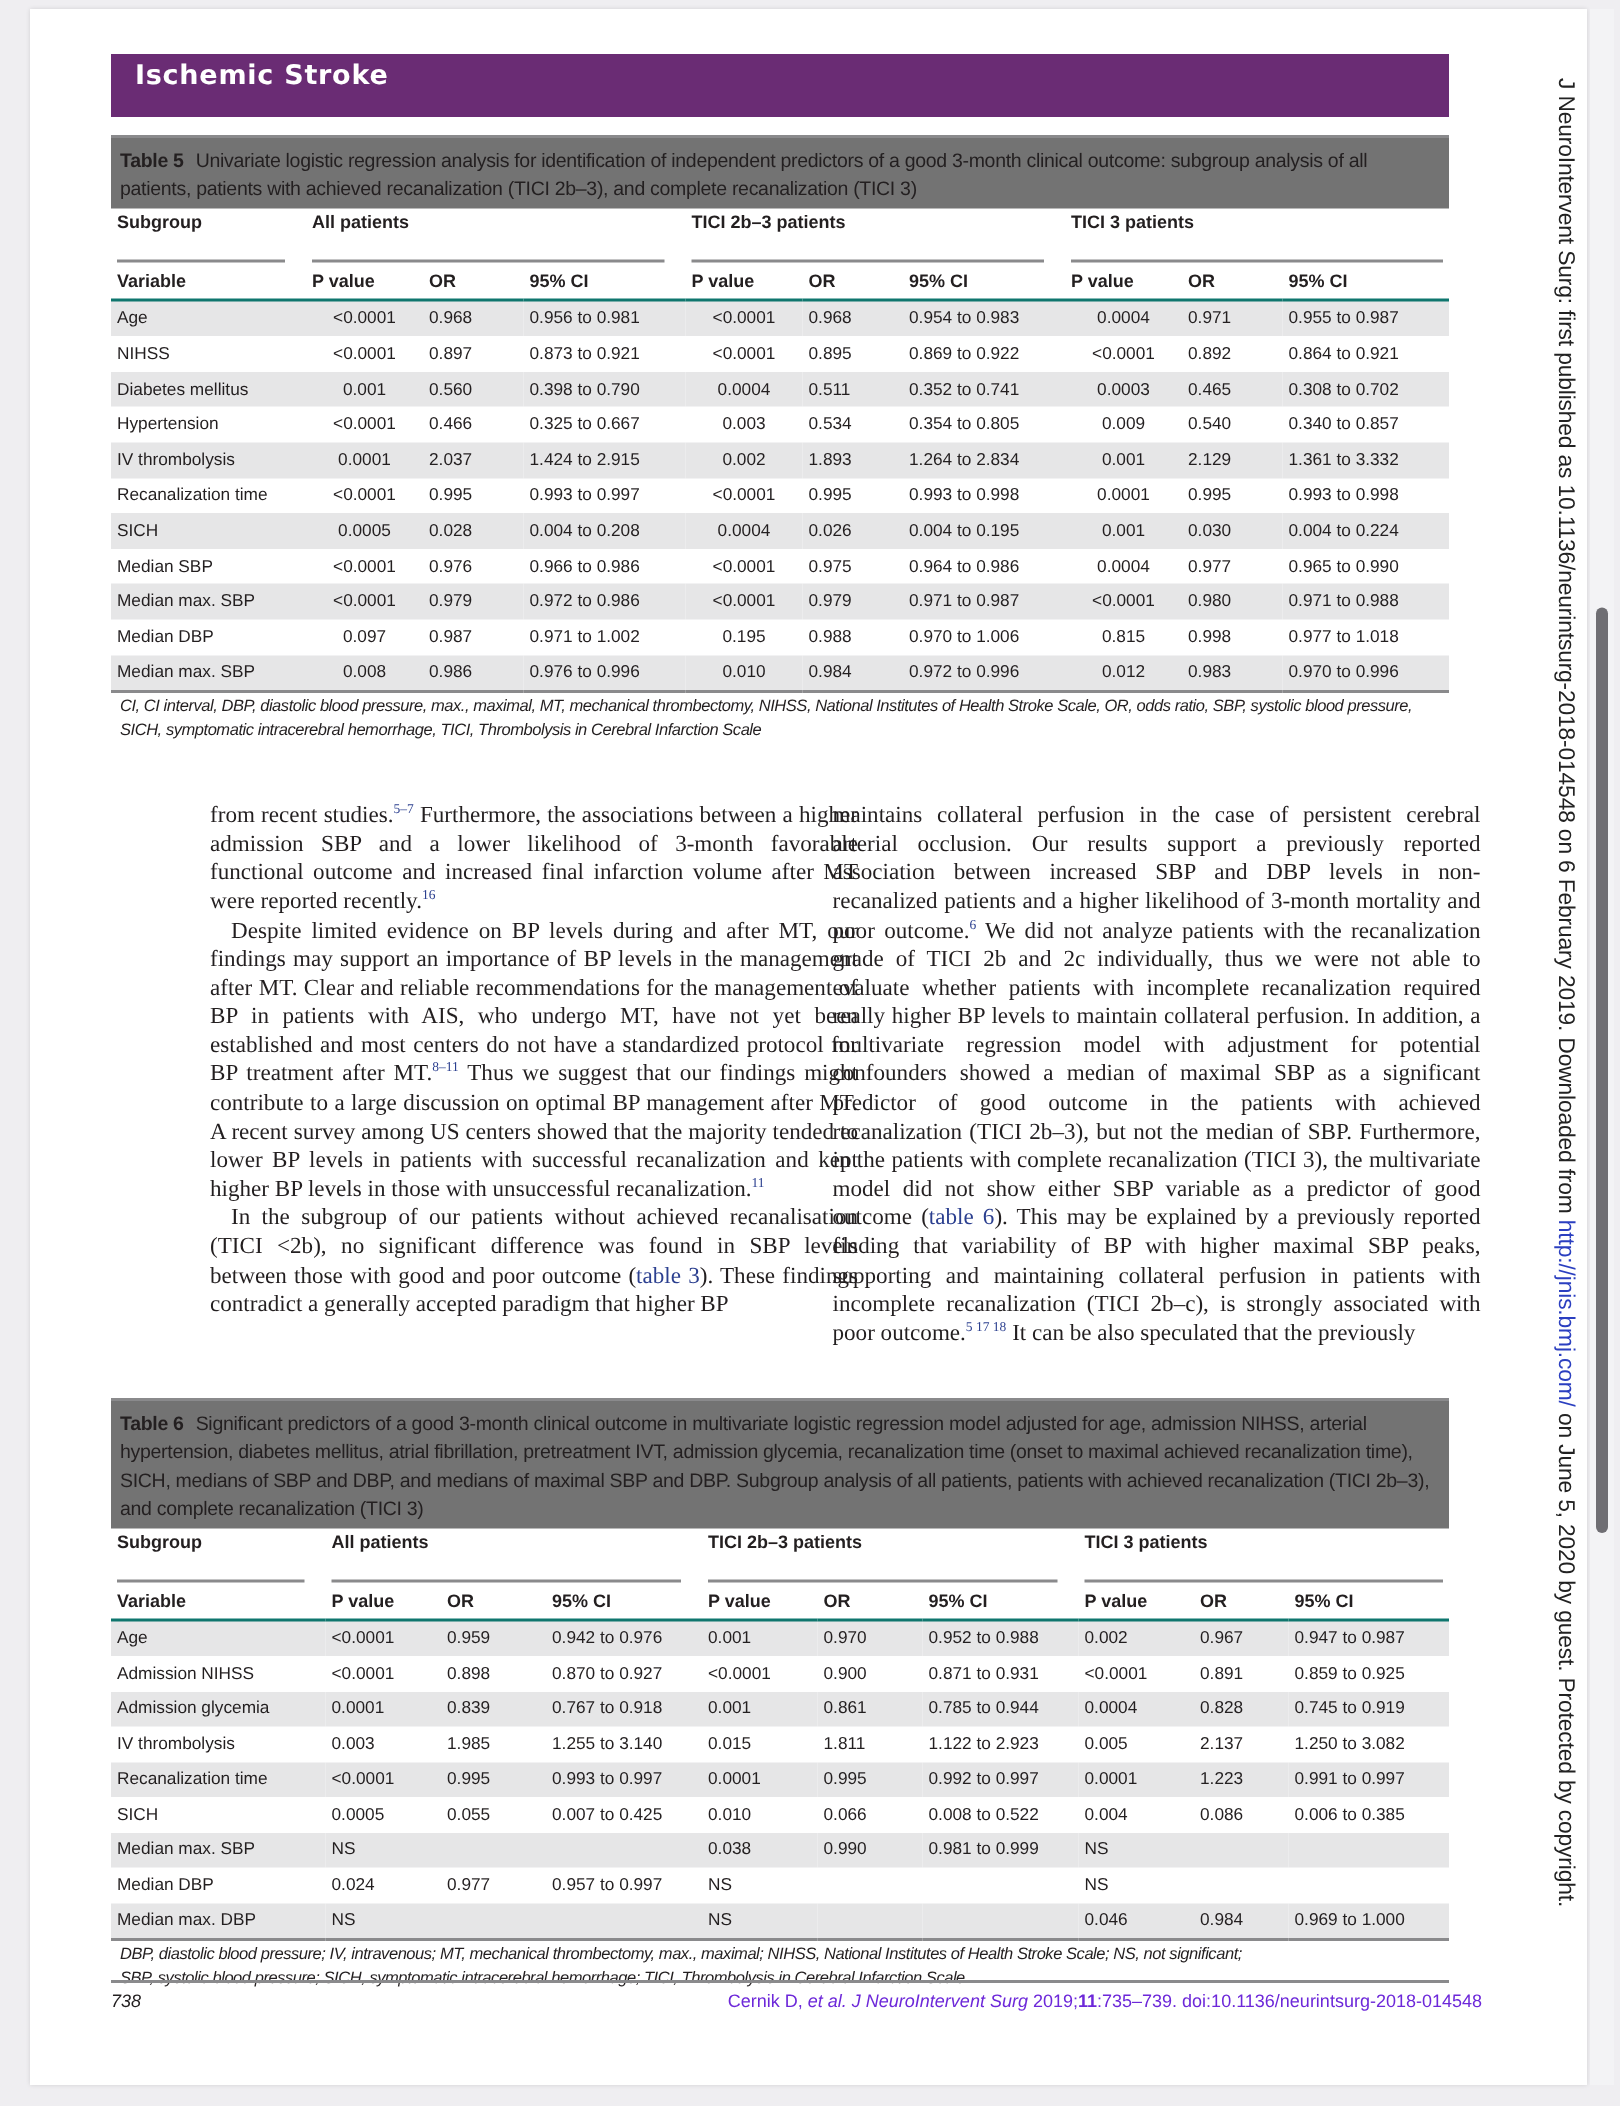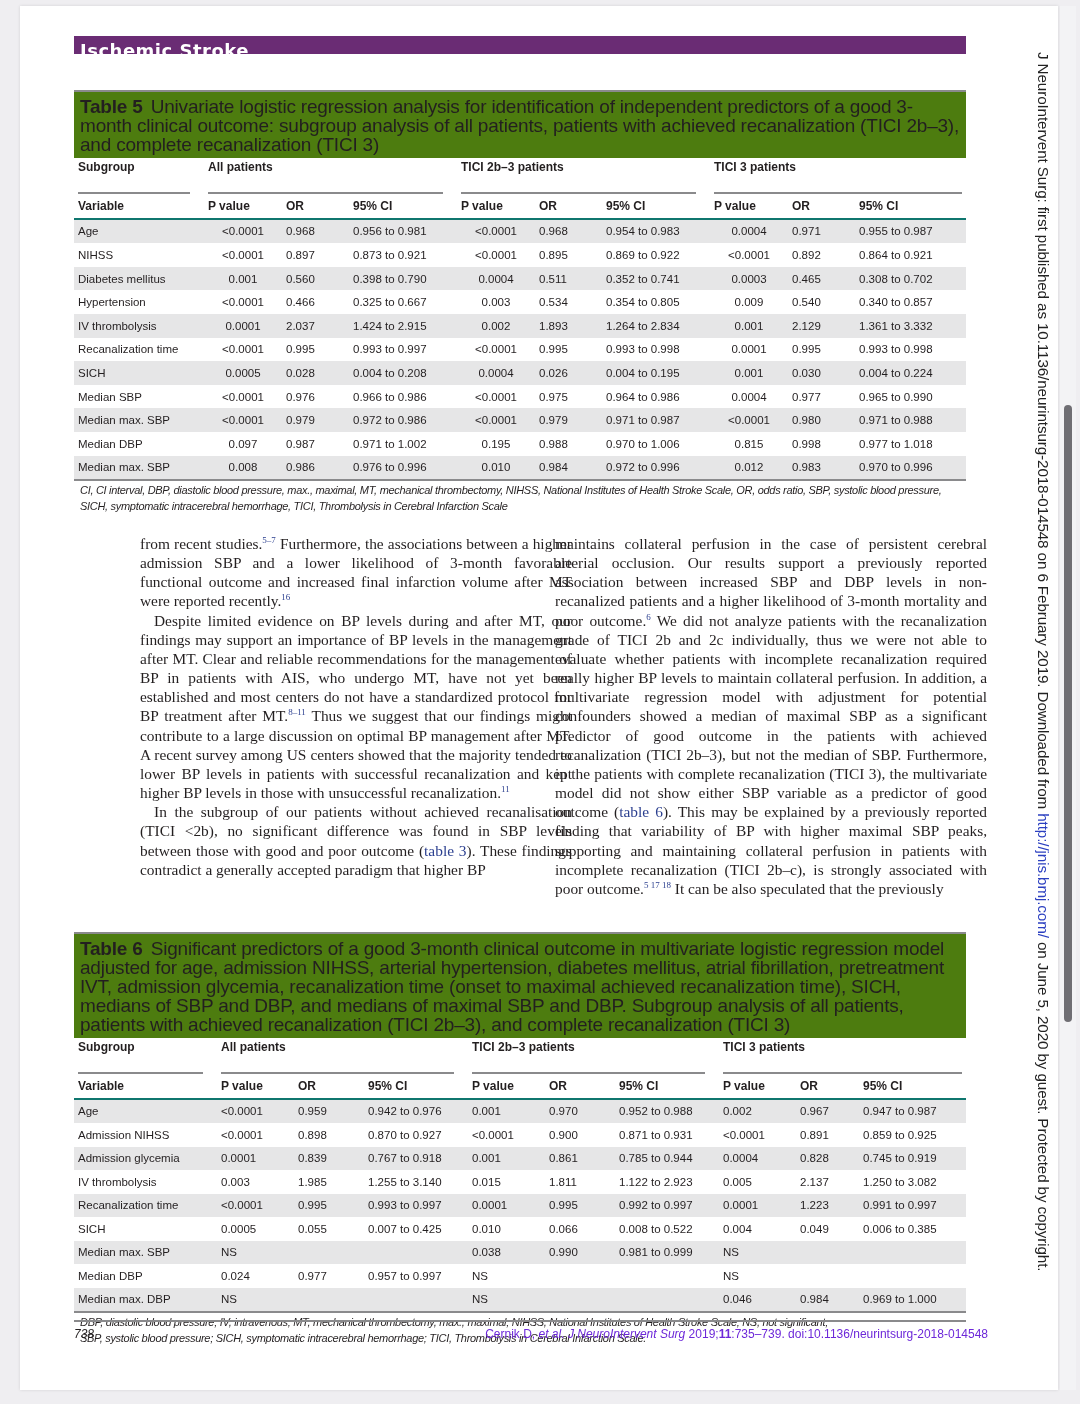--- a/index.html
+++ b/index.html
@@ -5,29 +5,29 @@
   html, body { margin: 0; padding: 0; }
   body {
     width: 1080px; height: 1404px; background: #efeef1; position: relative; overflow: hidden;
     font-family: "Liberation Sans", sans-serif; color: #231f20;
   }
   .page {
     position: absolute; left: 20px; top: 6px; width: 1038px; height: 1384px;
     background: #ffffff; box-shadow: 0 0 3px rgba(0,0,0,0.12);
   }
   .section-bar {
-    position: absolute; left: 74px; top: 36px; width: 892px; height: 18px;
+    position: absolute; left: 74px; top: 36px; width: 892px; height: 42px;
     background: #6a2c74; color: #fff; font-size: 18px; font-weight: bold;
-    letter-spacing: 0.5px; line-height: 29px; padding-left: 6px; box-sizing: border-box;
+    letter-spacing: 0.5px; line-height: 29px; padding-left: 16px; box-sizing: border-box;
     font-family: "DejaVu Sans", sans-serif;
   }
   .tbl-wrap { position: absolute; left: 74px; width: 892px; }
   .tbl-caption {
-    background: #4d7c0f; border-top: 2px solid #8a8a8c; padding: 5px 6px 4px 6px;
-    font-size: 19px; line-height: 19px; letter-spacing: -0.2px;
+    background: #737373; border-top: 2px solid #8a8a8c; padding: 5px 6px 4px 6px;
+    font-size: 13px; line-height: 19px; letter-spacing: -0.2px;
   }
   .tbl-caption b { font-weight: bold; margin-right: 8px; }
   table { border-collapse: collapse; width: 100%; font-size: 11.5px; }
   th, td { text-align: left; padding: 0 4px; height: 23.5px; white-space: nowrap; }
   .t5 td, .t5 th { height: 23.6px; }
   th { font-weight: bold; font-size: 12px; }
   tr.sub th { padding-top: 2px; }
   tr.sub th span.uline { display:block; border-bottom: 2px solid #8a8a8c; padding-bottom: 18px; margin-right: 10px; }
   tr.hdr th { border-bottom: 2px solid #0f766e; }
   tbody tr:nth-child(odd) td { background: #e6e6e7; }
@@ -364,21 +364,21 @@
         </tr>
         <tr>
           <td>SICH</td>
           <td>0.0005</td>
           <td>0.055</td>
           <td>0.007 to 0.425</td>
           <td>0.010</td>
           <td>0.066</td>
           <td>0.008 to 0.522</td>
           <td>0.004</td>
-          <td>0.049</td>
+          <td>0.086</td>
           <td>0.006 to 0.385</td>
         </tr>
         <tr>
           <td>Median max. SBP</td>
           <td>NS</td>
           <td></td>
           <td></td>
           <td>0.038</td>
           <td>0.990</td>
           <td>0.981 to 0.999</td>

